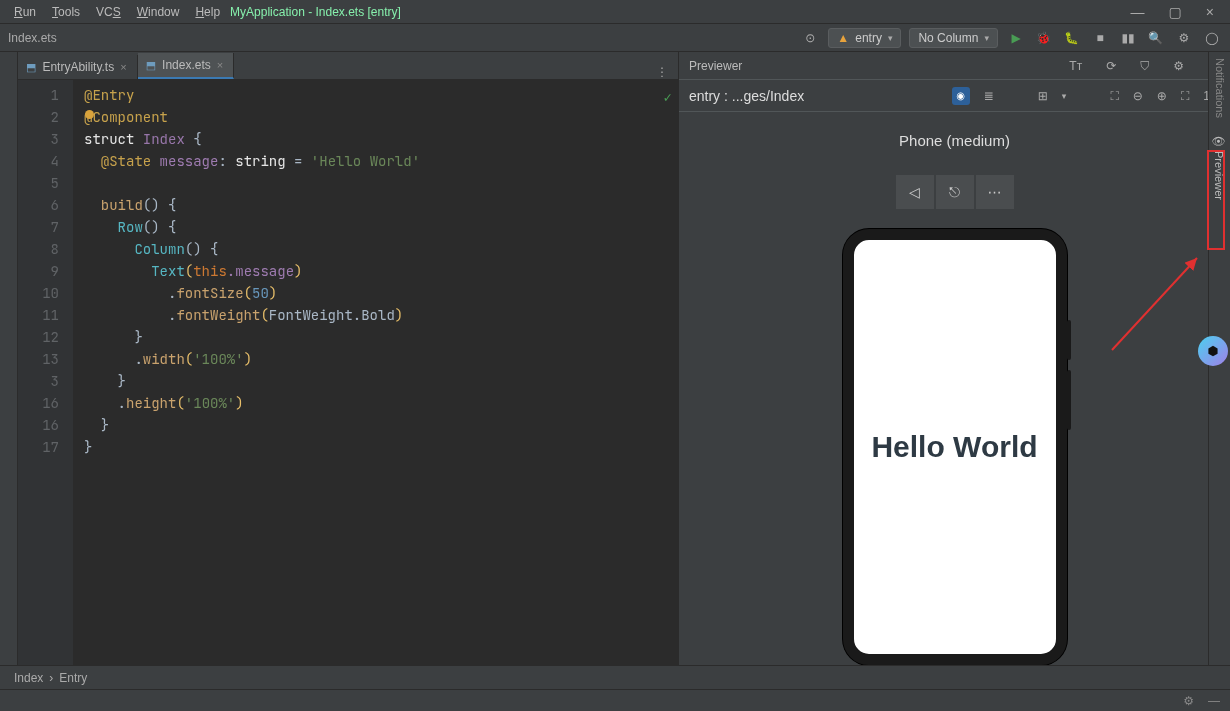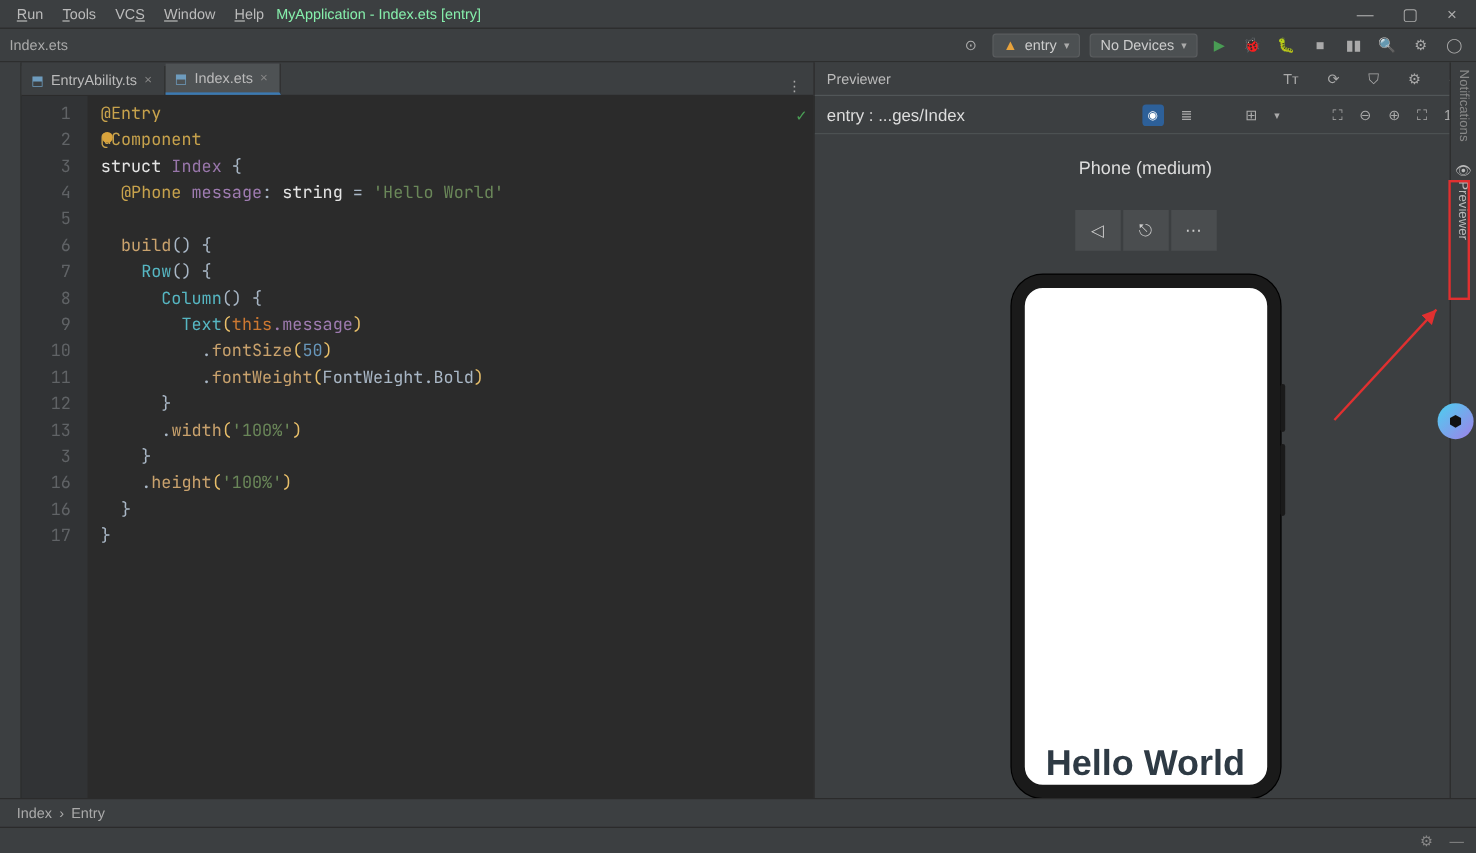--- a/index.html
+++ b/index.html
@@ -106,21 +106,21 @@
   .preview-sub .rtools { margin-left:auto; display:flex; gap:14px; color:#aaa; align-items:center; }
   .sq-active { width:18px; height:18px; background:#2d6099; border-radius:3px; display:flex; align-items:center; justify-content:center; color:#fff; font-size:10px; }
 
   .preview-body { flex:1; background:#3c3f41; display:flex; flex-direction:column; align-items:center; padding-top:20px; position:relative; overflow:hidden; }
   .device-label { color:#ddd; font-size:15px; margin-bottom:26px; }
   .device-ctrls { display:flex; gap:2px; margin-bottom:20px; }
   .device-ctrls .btn { width:38px; height:34px; background:#4a4d4f; display:flex; align-items:center; justify-content:center; color:#ccc; font-size:14px; }
 
   .phone {
     width:224px; height:450px; background:#fff; border:11px solid #1a1a1a; border-radius:26px;
-    display:flex; align-items:flex-end; justify-content:center; position:relative;
+    display:flex; align-items:center; justify-content:center; position:relative;
     box-shadow:0 0 0 1px #000;
   }
   .phone .hw-btn { position:absolute; right:-15px; width:4px; background:#1a1a1a; border-radius:2px; }
   .phone-text { font-size:30px; font-weight:700; color:#2e3a44; font-family:Arial,sans-serif; }
 
   
   .right-strip { position:absolute; right:0; top:52px; bottom:46px; width:22px; background:#3c3f41; border-left:1px solid #2b2b2b; display:flex; flex-direction:column; align-items:center; }
   .vlabel { writing-mode:vertical-rl; font-size:11px; color:#888; padding:6px 0; }
   .floating-orb { position:absolute; right:2px; top:336px; width:30px; height:30px; border-radius:50%; background:linear-gradient(135deg,#4bd0f0,#a080e8); display:flex; align-items:center; justify-content:center; color:#111; font-weight:bold; z-index:5; }
 
@@ -159,21 +159,21 @@
 <div class="subbar">
   <span class="path">Index.ets</span>
   <div class="toolbar-right">
     <span class="icon-btn">⊙</span>
     <div class="dropdown">
       <span style="color:#e8a33c">▲</span>
       <span>entry</span>
       <span class="tri-down">▾</span>
     </div>
     <div class="dropdown">
-      <span>No Devices</span>
+      <span>No Column</span>
       <span class="tri-down">▾</span>
     </div>
     <span class="icon-btn run-icon">▶</span>
     <span class="icon-btn bug-icon">🐞</span>
     <span class="icon-btn bug-icon">🐛</span>
     <span class="icon-btn">■</span>
     <span class="icon-btn">▮▮</span>
     <span class="icon-btn">🔍</span>
     <span class="icon-btn">⚙</span>
     <span class="icon-btn">◯</span>
@@ -216,21 +216,21 @@
         <div class="ln">12</div>
         <div class="ln">13</div>
         <div class="ln">3</div>
         <div class="ln">16</div>
         <div class="ln">16</div>
         <div class="ln">17</div>
       </div>
 <div class="code"><span class="k-decorator">@Entry</span>
 <span class="k-decorator">@Component</span>
 <span class="k-keyword">struct</span><span class="k-typename"> Index </span><span class="k-punc">{</span>
-  <span class="k-decorator">@Phone</span><span class="k-prop"> message</span><span class="k-punc">: </span><span class="k-keyword">string</span><span class="k-punc"> = </span><span class="k-string">'Hello World'</span>
+  <span class="k-decorator">@State</span><span class="k-prop"> message</span><span class="k-punc">: </span><span class="k-keyword">string</span><span class="k-punc"> = </span><span class="k-string">'Hello World'</span>
 
   <span class="k-method">build</span><span class="k-punc">() {</span>
     <span class="k-func">Row</span><span class="k-punc">() {</span>
       <span class="k-func">Column</span><span class="k-punc">() {</span>
         <span class="k-func">Text</span><span class="k-paren">(</span><span class="k-this">this</span><span class="k-prop">.message</span><span class="k-paren">)</span>
           <span class="k-punc">.</span><span class="k-method">fontSize</span><span class="k-paren">(</span><span class="k-num">50</span><span class="k-paren">)</span>
           <span class="k-punc">.</span><span class="k-method">fontWeight</span><span class="k-paren">(</span><span>FontWeight</span><span>.Bold</span><span class="k-paren">)</span>
       <span class="k-punc">}</span>
       <span class="k-punc">.</span><span class="k-method">width</span><span class="k-paren">(</span><span class="k-string">'100%'</span><span class="k-paren">)</span>
     <span class="k-punc">}</span>

